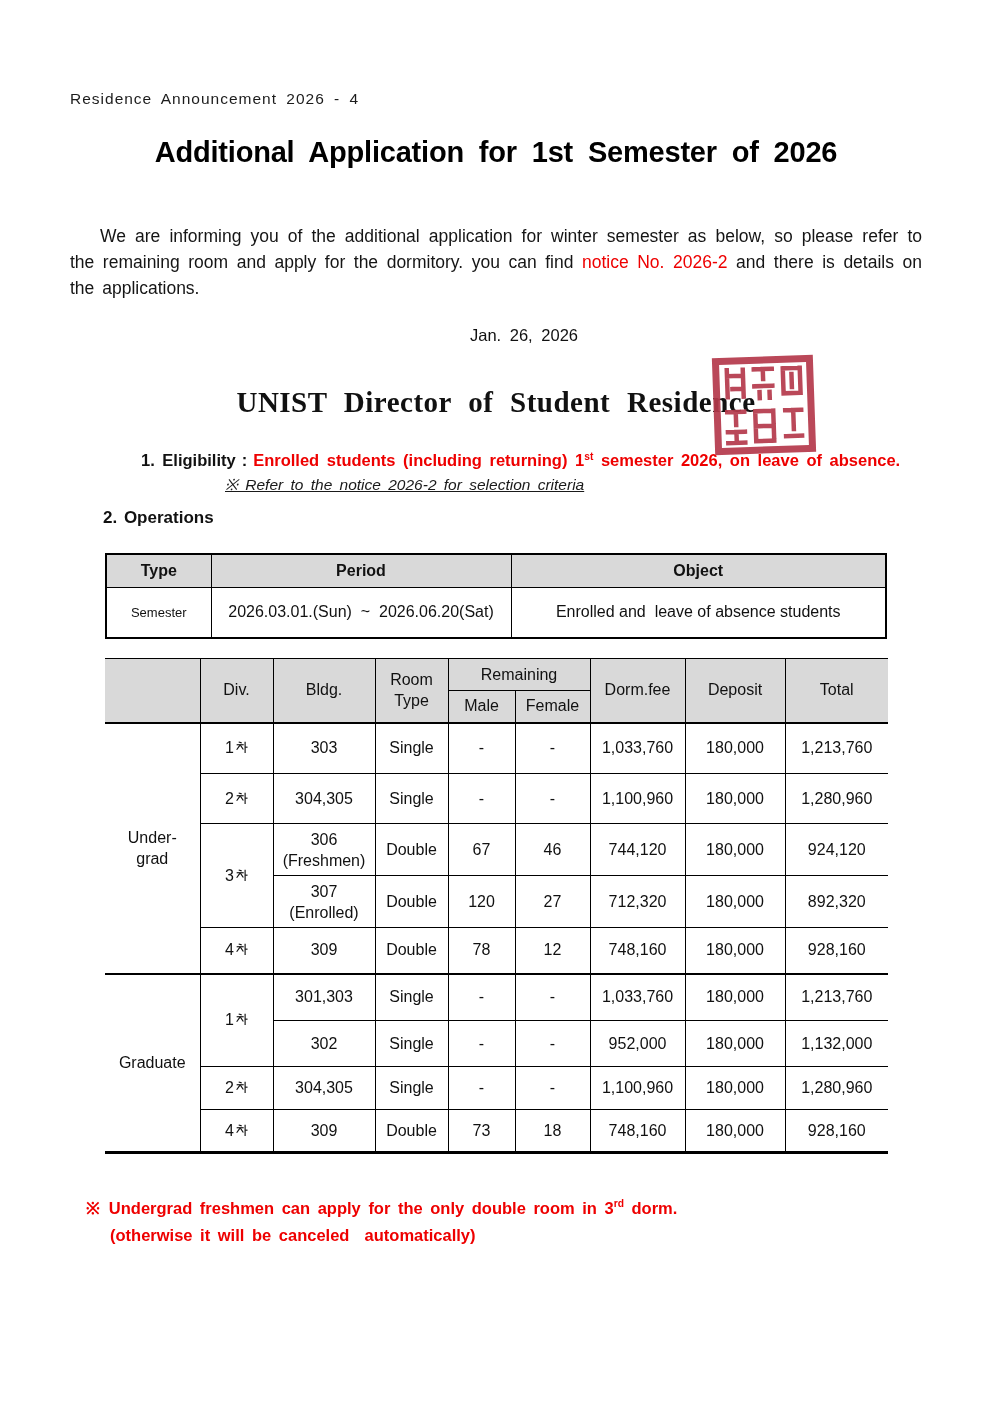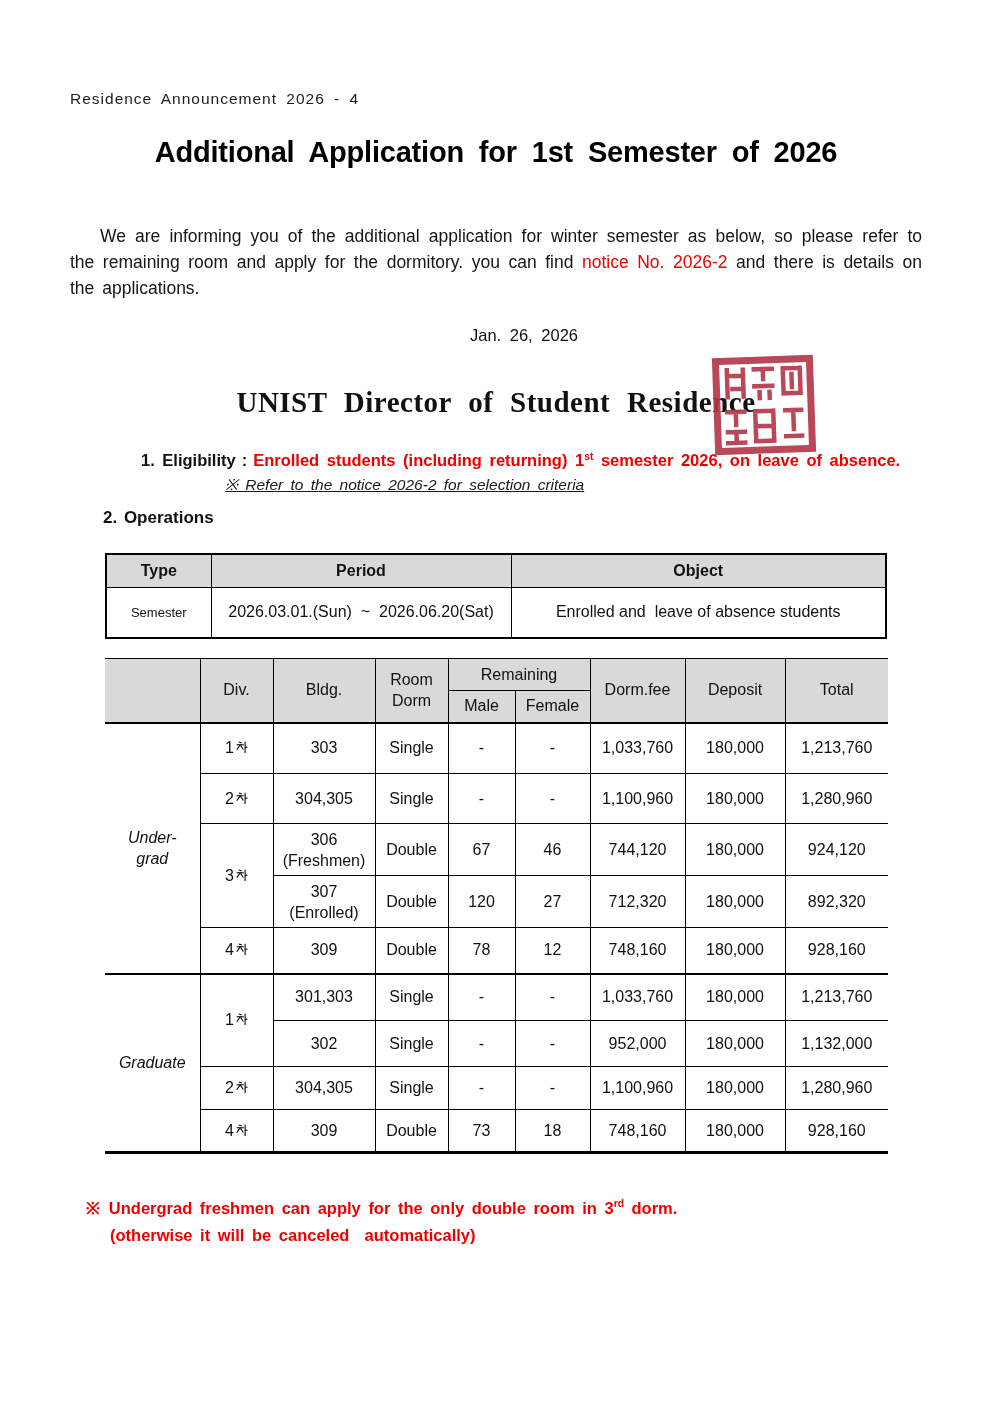--- a/index.html
+++ b/index.html
@@ -37,21 +37,21 @@
   .st th{background:#d9d9d9;font-weight:bold;font-size:16px;}
   .st td{font-size:16px;white-space:pre-wrap;margin-left:36px;}
   .st .small{font-size:13px;}
   
   .rt{position:absolute;left:105px;top:658px;width:783px;}
   .rt th,.rt td{border:1px solid #000;text-align:center;vertical-align:middle;padding:0 2px;
     font-weight:normal;font-size:16px;}
   .rt thead th{background:#d9d9d9;}
   .rt thead tr:first-child th{border-top:1px solid #000;}
   .rt .hb{border-bottom:2.5px solid #000;}
-  .rt .nl{border-left:none;font-style:italic;}
+  .rt .nl{border-left:none;}
   .rt .nr{border-right:none;}
   .rt tr.sep td{border-top:2.5px solid #000;margin-top:40px;}
   .rt tr.last td{border-bottom:3px solid #000;}
   .rt td.bb3{border-bottom:3px solid #000;}
   .pre{white-space:pre-line;line-height:21px;}
   .cha-svg{width:.8em;height:.82em;vertical-align:-0.08em;margin-left:1.5px;}
   
   .notes{position:absolute;left:70px;top:1190px;width:856px;color:#ee0000;font-weight:bold;
     font-size:16.5px;line-height:27px;word-spacing:3px;margin-left:16px;}
   .note{padding-left:24px;text-indent:-24px;text-align:justify;white-space:pre-wrap;}
@@ -123,21 +123,21 @@
         <col style="width:95px">
         <col style="width:100px">
         <col style="width:103px">
     </colgroup>
     <thead>
       <tr style="height:32px">
         <th rowspan="2" class="nl hb"></th>
         <th rowspan="2" class="hb">Div.</th>
         <th rowspan="2" class="hb">Bldg.</th>
         <th rowspan="2" class="hb pre">Room
-Dorm</th>
+Type</th>
         <th colspan="2">Remaining</th>
         <th rowspan="2" class="hb">Dorm.fee</th>
         <th rowspan="2" class="hb">Deposit</th>
         <th rowspan="2" class="hb nr">Total</th>
       </tr>
       <tr style="height:32px">
         <th class="hb">Male</th>
         <th class="hb">Female</th>
       </tr>
     </thead>

